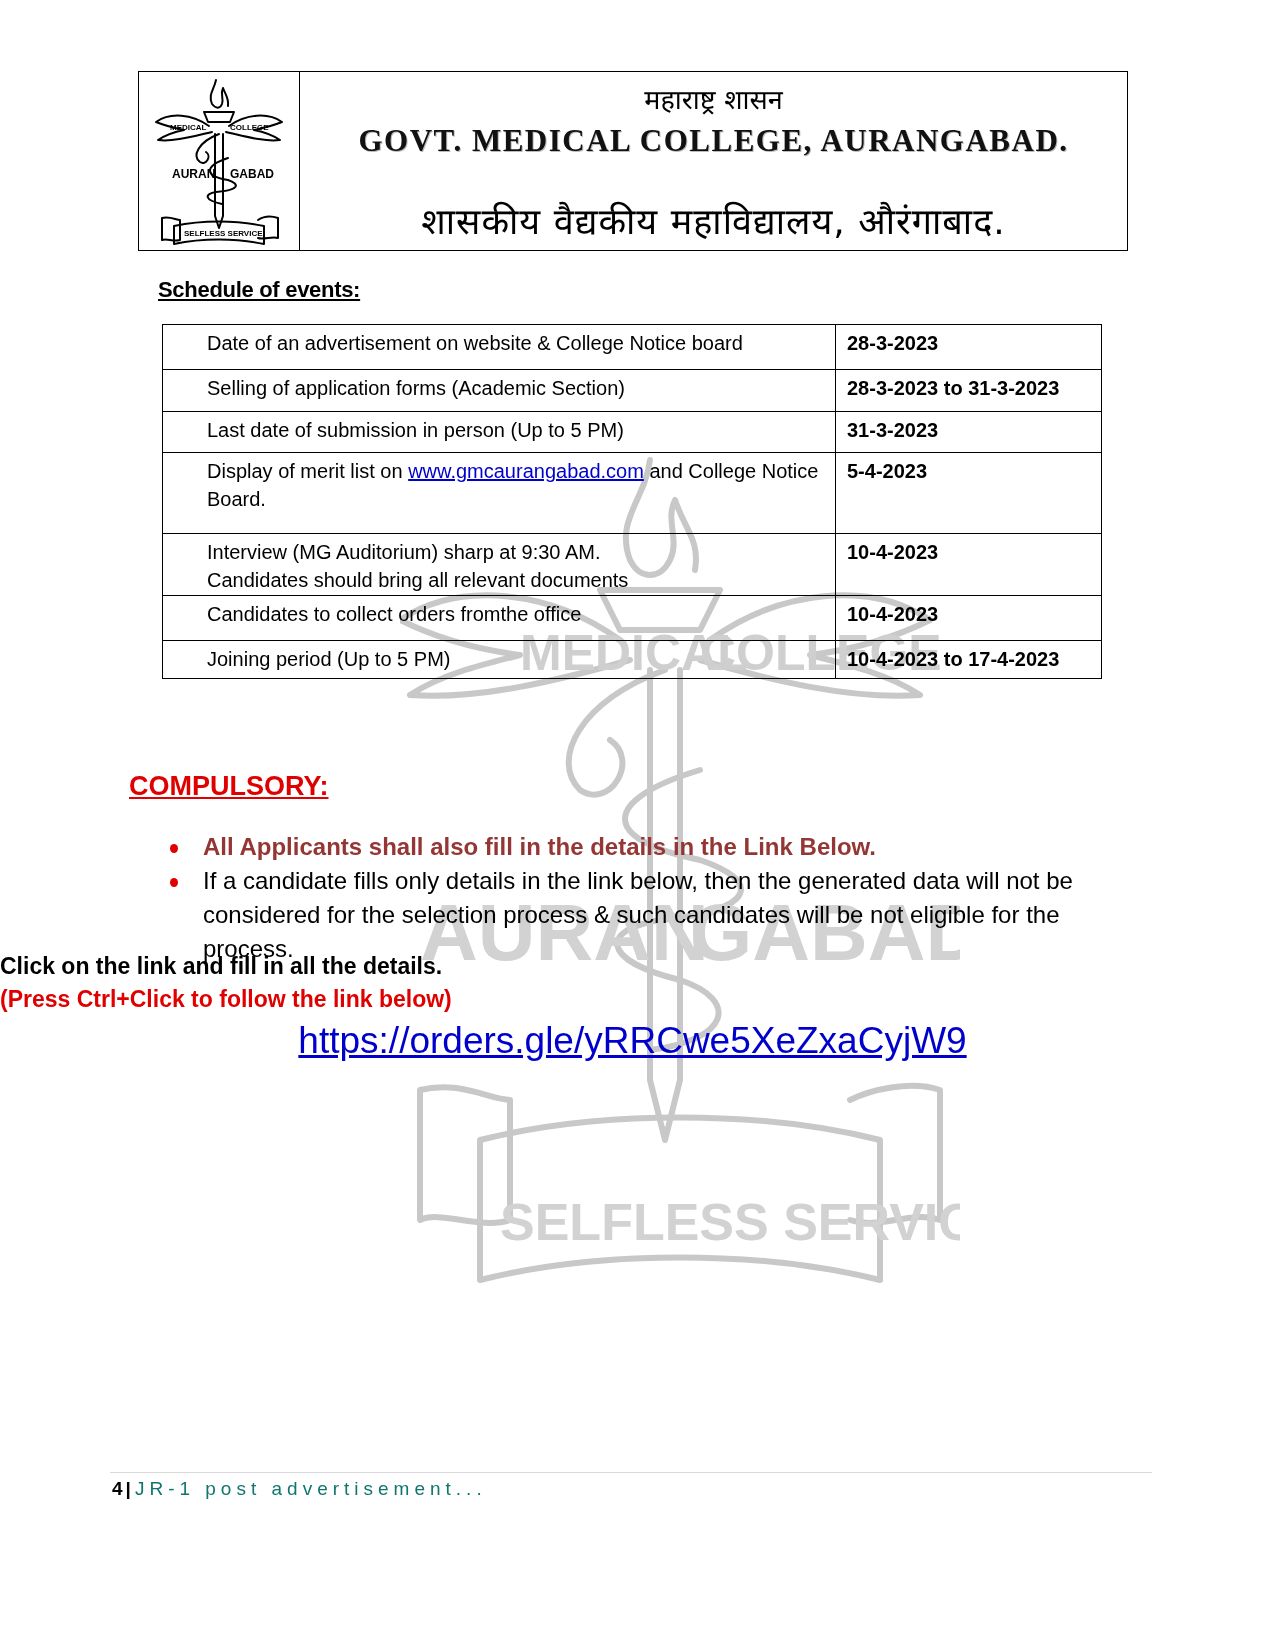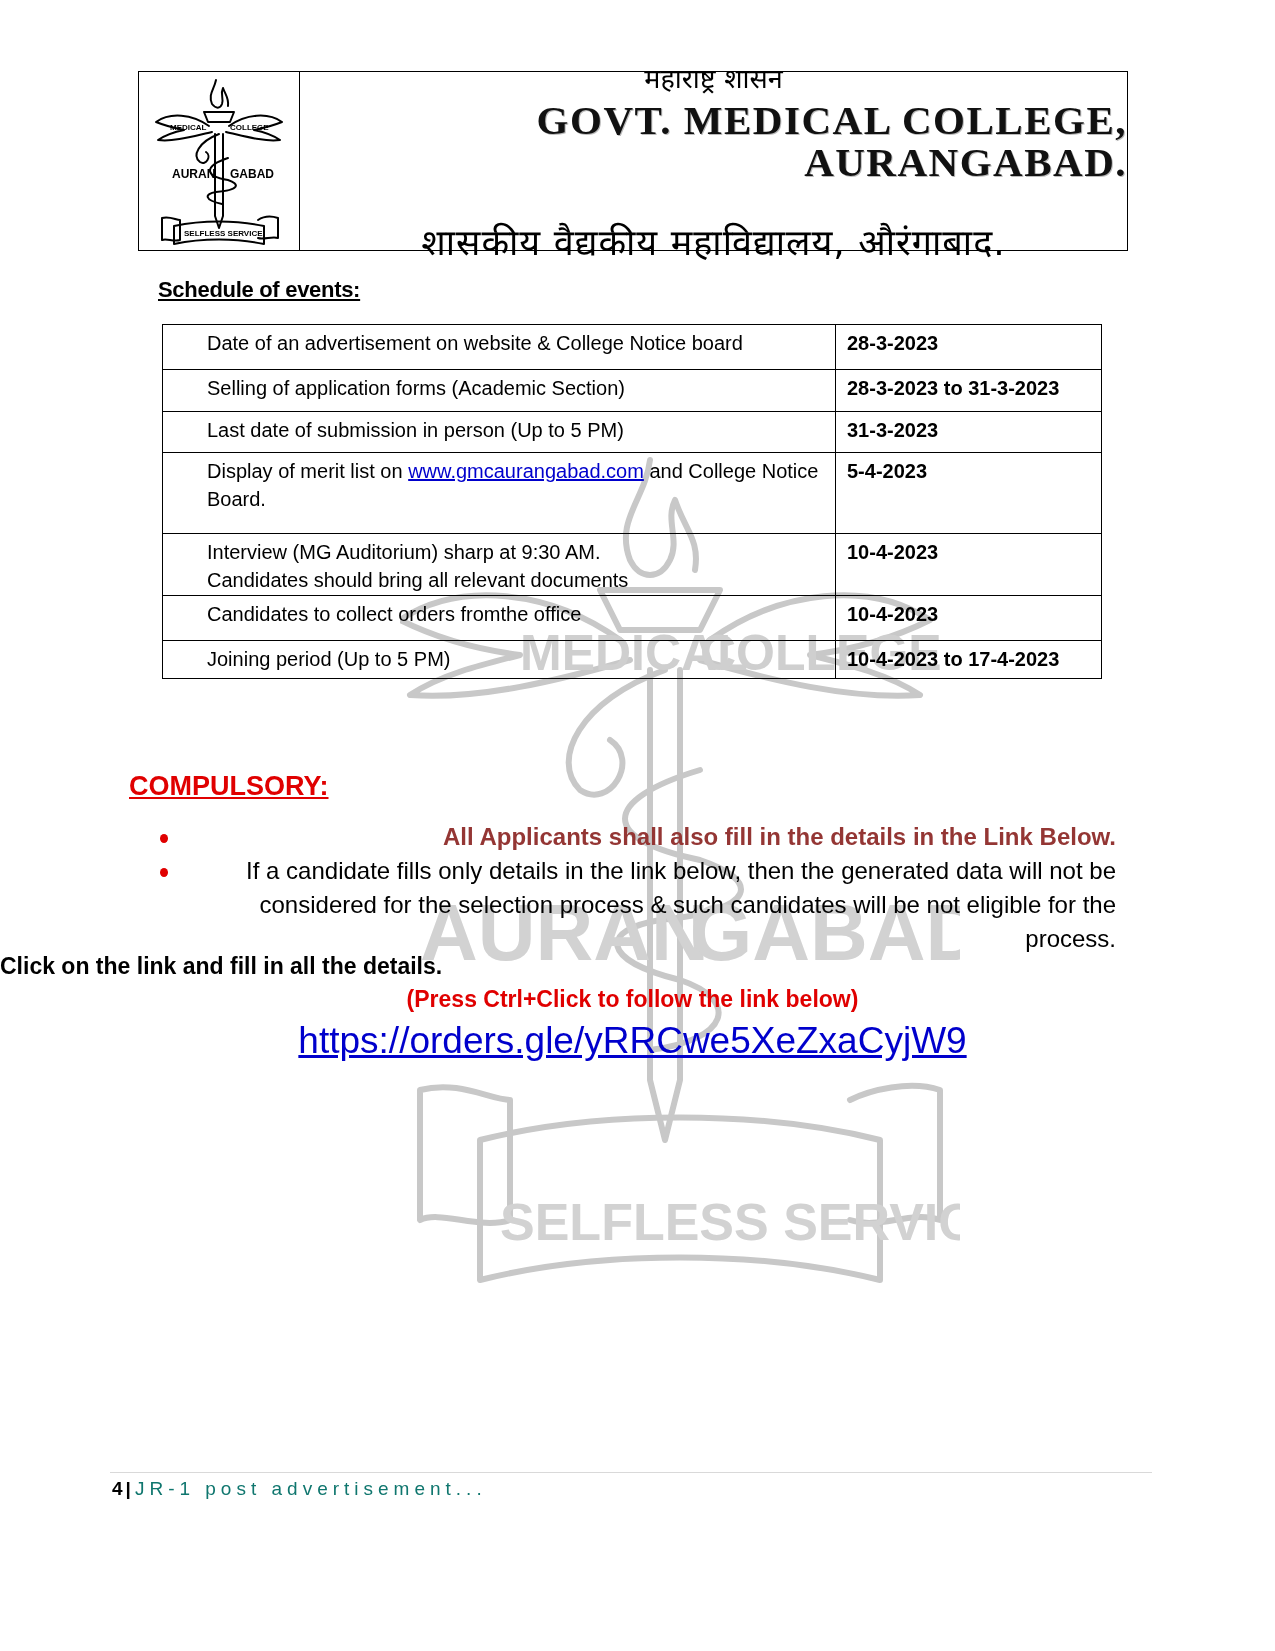--- a/index.html
+++ b/index.html
@@ -11,51 +11,51 @@
                z-index: 0; pointer-events: none; }
 
   
   .header-box { position: absolute; left: 138px; top: 71px; width: 988px; height: 178px;
                 border: 1px solid #000; display: flex; z-index: 1; background: #fff; }
   .logo-cell { width: 160px; border-right: 1px solid #000; display: flex;
                align-items: center; justify-content: center; }
   .title-cell { flex: 1; display: flex; flex-direction: column; align-items: center;
                 justify-content: center; padding-top: 4px; }
   .title-marathi-top { font-family: "DejaVu Sans", sans-serif; font-size: 27px; line-height: 36px; }
-  .title-english { font-family: "Liberation Serif", "DejaVu Serif", serif; font-size: 41px;
+  .title-english { font-family: "Liberation Serif", "DejaVu Serif", serif; font-size: 31px;
                    letter-spacing: 1.5px; line-height: 42px; margin-top: 2px;
-                   color: #111; text-shadow: 1px 1px 0 #bbb; font-weight: bold; text-align: right; }
+                   color: #111; text-shadow: 1px 1px 0 #bbb; font-weight: bold; }
   .title-marathi-main { font-family: "DejaVu Sans", sans-serif; font-size: 36px;
                         line-height: 46px; letter-spacing: 1px; margin-top: 37px; }
 
   
   .schedule-heading { position: absolute; left: 158px; top: 277px; font-size: 22px;
                       font-weight: bold; text-decoration: underline; z-index: 1;
                       letter-spacing: -0.3px; }
   .schedule-table { position: absolute; left: 162px; top: 324px; width: 940px;
                     border-collapse: collapse; z-index: 1; font-size: 20px; }
   .schedule-table td { border: 1px solid #000; vertical-align: top; padding: 4px 10px 0 11px;
                        line-height: 28px; }
   .schedule-table td.event { width: 618px; padding-left: 44px; }
   .schedule-table td.date { font-weight: bold; }
   .schedule-table a { color: #0000cc; text-decoration: underline; }
 
   
   .compulsory { position: absolute; left: 129px; top: 771px; font-size: 27px; font-weight: bold;
                 color: #e00000; text-decoration: underline; z-index: 1; }
-  .bullets { position: absolute; left: 150px; top: 814px; width: 960px; margin: 6px; padding: 0;
-             list-style: none; z-index: 1; font-size: 24px; line-height: 34px; text-align: right; }
+  .bullets { position: absolute; left: 150px; top: 814px; width: 960px; margin: 16px; padding: 0;
+             list-style: none; z-index: 1; font-size: 24px; line-height: 34px; }
   .bullets li { position: relative; padding-left: 37px; }
   .bullets li .dot { position: absolute; left: 4px; top: 14px; width: 8px; height: 9px;
                      border-radius: 50%; background: #e00000; }
   .bullets li.strong { color: #943634; font-weight: bold; }
 
   .click-line { position: absolute; left: 0; width: 1265px; top: 953px; text-align: left;
                 font-size: 23px; font-weight: bold; z-index: 1; }
-  .ctrl-line { position: absolute; left: 0; width: 1265px; top: 986px; text-align: center;
+  .ctrl-line { position: absolute; left: 0; width: 1265px; top: 986px; 
                font-size: 23px; font-weight: bold; color: #e00000; z-index: 1; }
   .form-link { position: absolute; left: 0; width: 1265px; top: 1020px; text-align: center;
                font-size: 37px; z-index: 1; }
   .form-link a { color: #0000cc; text-decoration: underline; }
 
   
   .footer-rule { position: absolute; left: 110px; top: 1472px; width: 1042px; height: 1px;
                  background: #d9d9d9; }
   .footer { position: absolute; left: 112px; top: 1477px; font-size: 19px; line-height: 24px; }
   .footer .page-num { font-weight: bold; }

